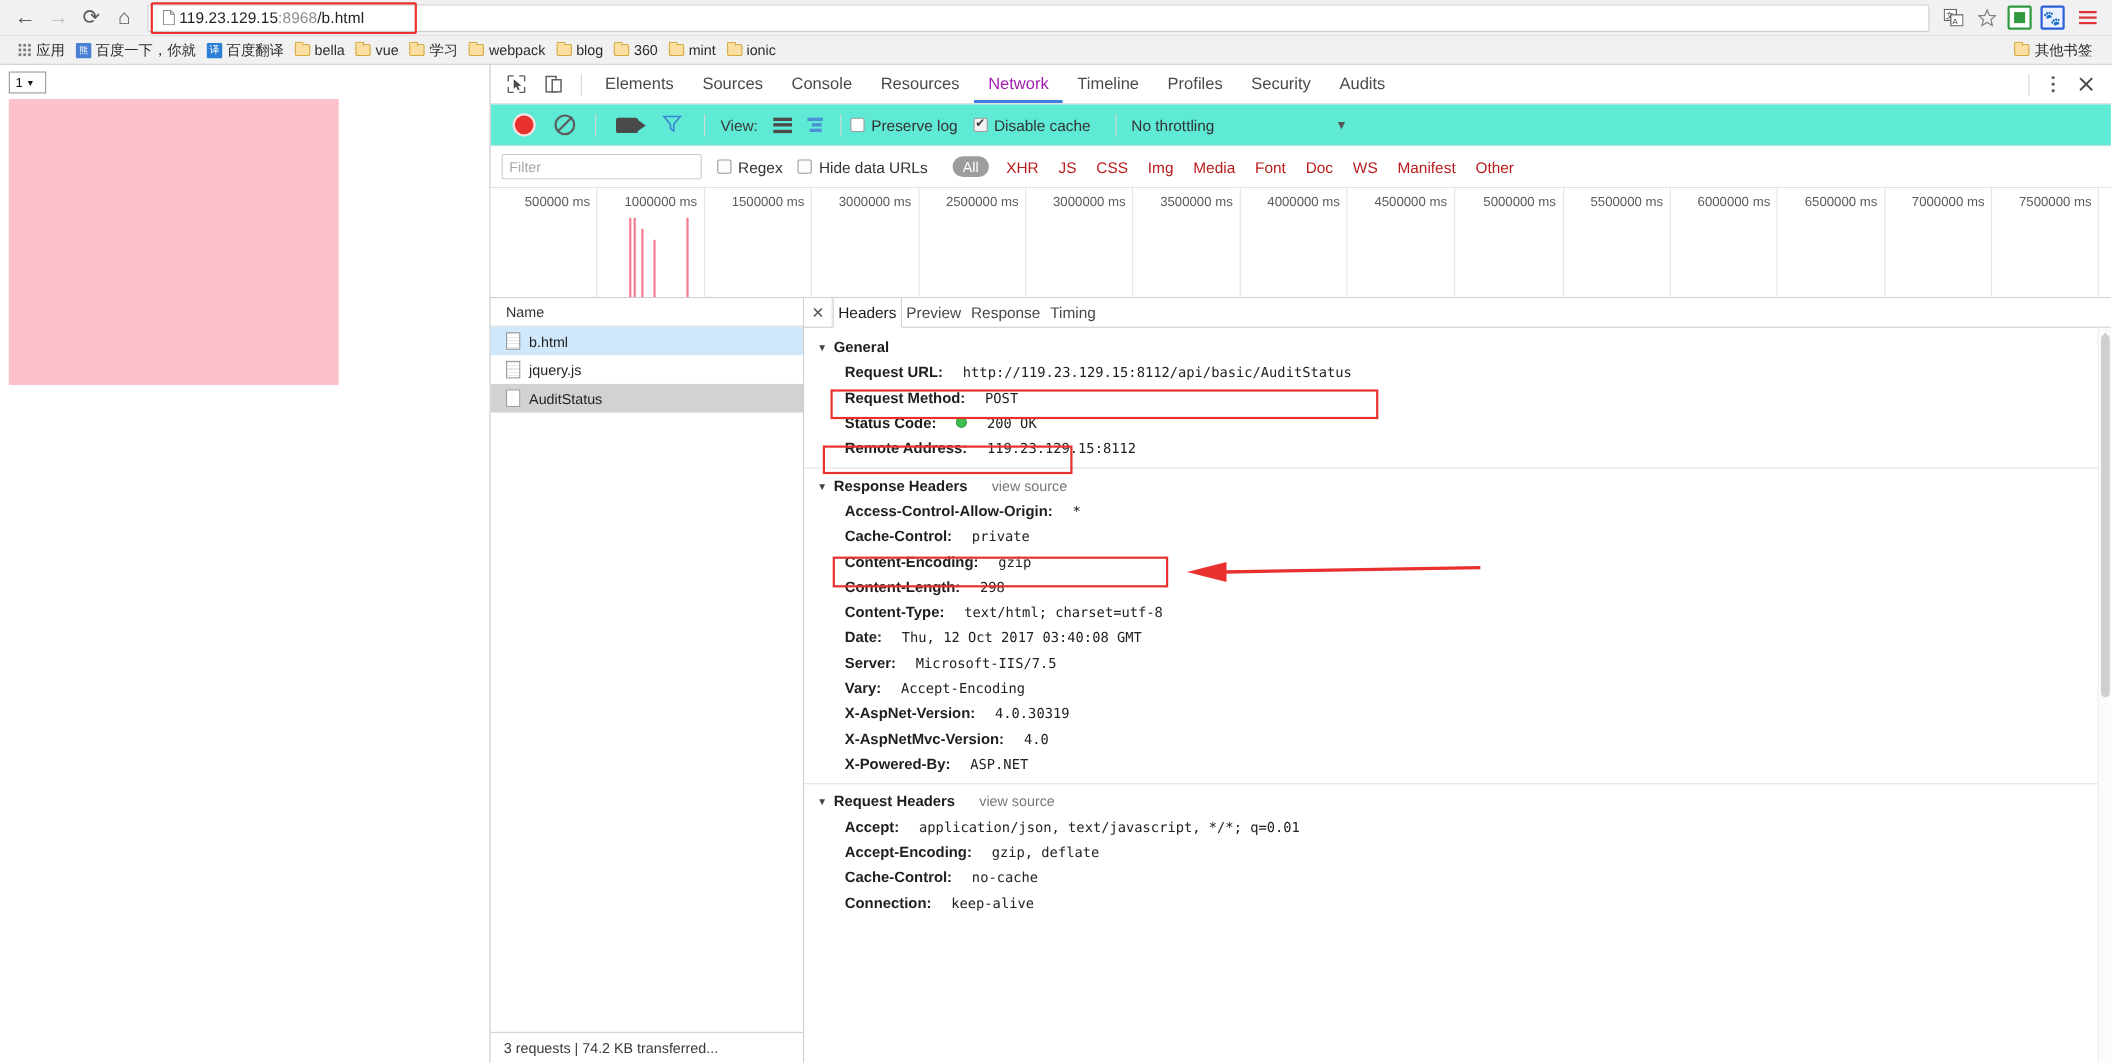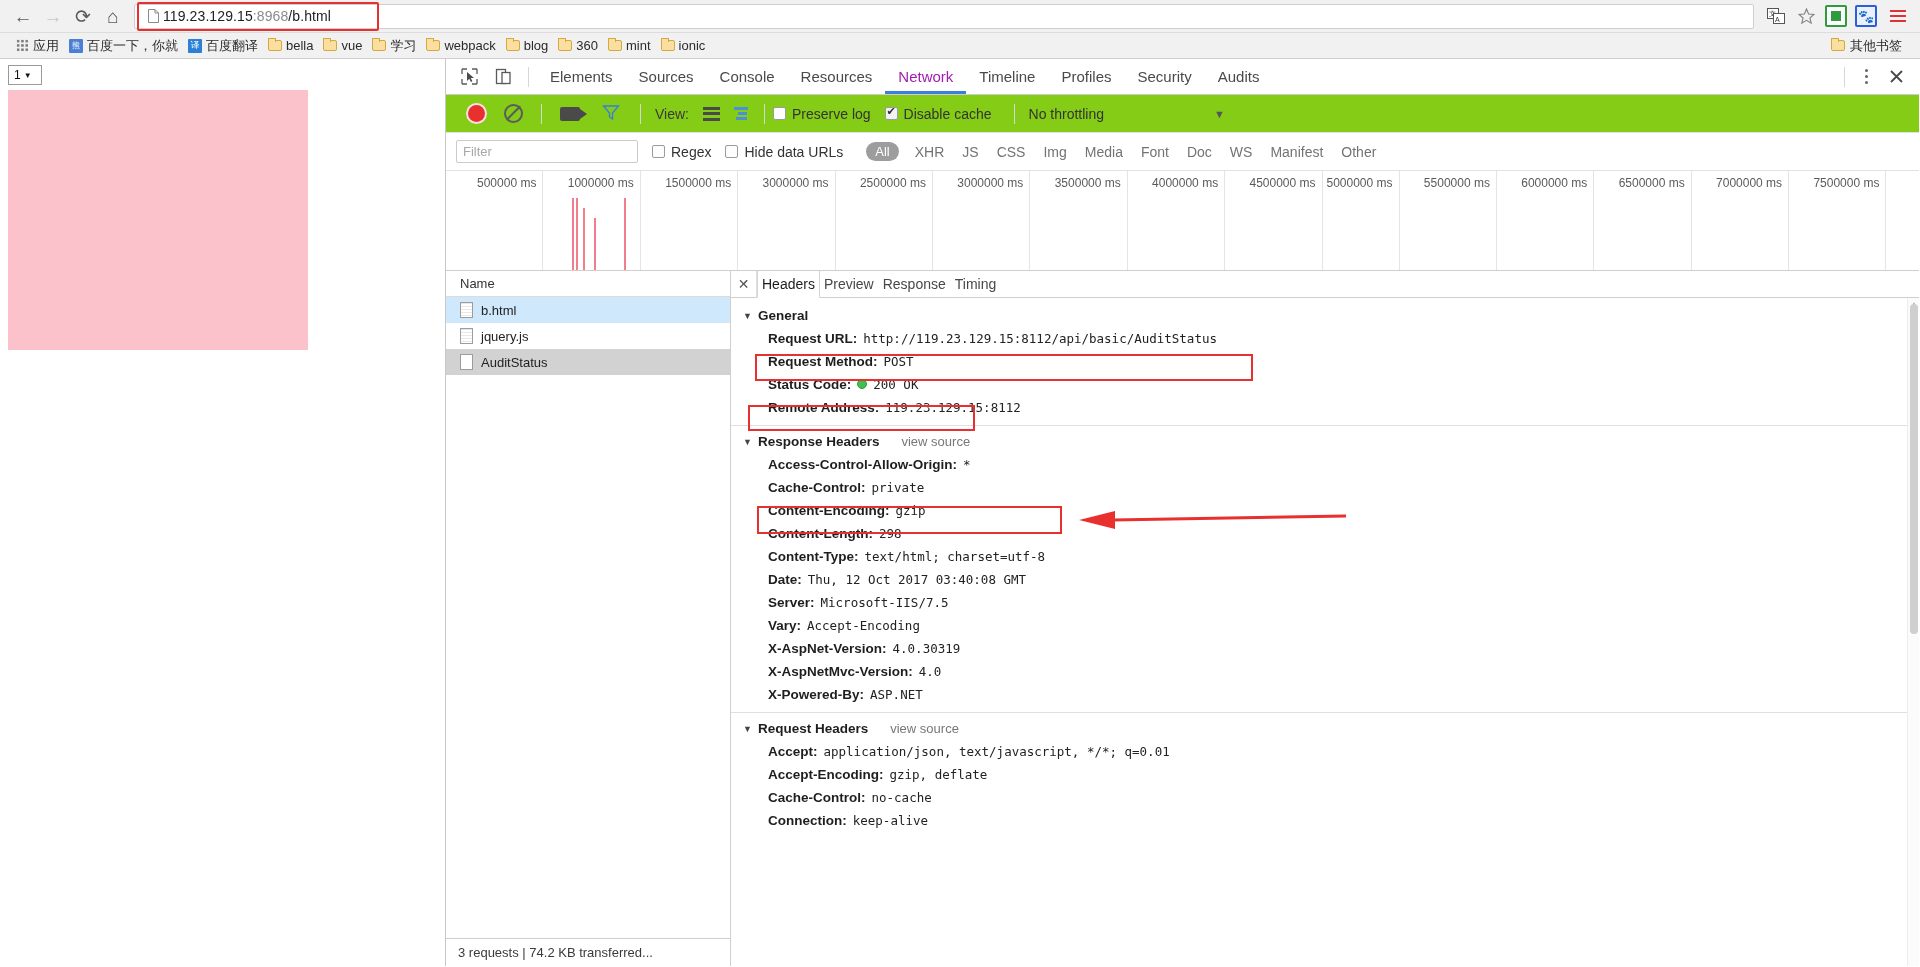--- a/index.html
+++ b/index.html
@@ -138,21 +138,21 @@
     font-size: 15px; color: #4a4a4a; white-space: nowrap;
   }
   .dt-tab.active { color: #a21caf; box-shadow: inset 0 -3px 0 #3c7de0; }
   #dt-tabbar-right { margin-left: auto; display: flex; align-items: center; }
   .kebab { width: 26px; height: 26px; display: flex; flex-direction: column;
     align-items: center; justify-content: center; gap: 3px; color: #555; }
   .kebab i { width: 3px; height: 3px; background: #666; border-radius: 50%; display: block; }
 
   #dt-toolbar {
     height: 38px; display: flex; align-items: center;
-    padding: 0 10px; border-bottom: 1px solid #e2e2e2; background: #84cc16;
+    padding: 0 10px; border-bottom: 1px solid #e2e2e2; background: #5eead4;
   }
   #record-dot { width: 17px; height: 17px; border-radius: 50%; background: #e8312f;
     box-shadow: 0 0 0 2px #fde0e0; margin: 0 9px 0 12px; }
   .clear-ico { width: 19px; height: 19px; border: 2px solid #5c5c5c; border-radius: 50%;
     position: relative; margin: 0 10px; }
   .clear-ico::after { content: ''; position: absolute; left: -2px; top: 6px;
     width: 19px; height: 2px; background: #5c5c5c; transform: rotate(-45deg); }
   .cam-ico { width: 20px; height: 14px; background: #4a4a4a; position: relative; margin: 0 10px; border-radius: 2px; }
   .cam-ico::after { content:''; position: absolute; right: -7px; top: 2px;
     border-left: 7px solid #4a4a4a; border-top: 5px solid transparent;
@@ -177,21 +177,21 @@
   #dt-filterbar {
     height: 38px; display: flex; align-items: center; padding: 0 10px;
     border-bottom: 1px solid #e2e2e2; background: #fff;
   }
   #filter-input {
     width: 182px; height: 23px; border: 1px solid #cbcbcb; border-radius: 2px;
     padding: 0 6px; font-size: 13px; color: #333; outline: none;
     font-family: "Liberation Sans", sans-serif; background:#fff;
   }
   #filter-input::placeholder { color: #a8a8a8; }
-  .ftype { font-size: 14px; color: #737373; margin: 0 9px; white-space: nowrap; }
+  .ftype { font-size: 14px; color: #b91c1c; margin: 0 9px; white-space: nowrap; }
   .ftype.all {
     background: #9d9d9d; color: #fff; border-radius: 10px;
     padding: 2px 9px; margin: 0 7px 0 9px; font-size: 13px;
   }
 
   
   #overview {
     height: 100px; position: relative; border-bottom: 1px solid #cfcfcf;
     background: #fff; overflow: hidden;
   }
@@ -258,21 +258,21 @@
   }
   .sec-title {
     display: flex; align-items: center; gap: 6px;
     font-size: 13.5px; font-weight: bold; color: #1e1e1e;
     padding: 4px 0 4px 12px;
   }
   .sec-title .tri { font-size: 9px; color: #444; }
   .view-src { font-weight: normal; color: #777; font-size: 13px; margin-left: 16px; }
   .hdr-line {
     padding: 2.5px 0 2.5px 37px; line-height: 18px; font-size: 13.5px;
-    display: flex; align-items: baseline; position: relative;
+    display: flex; align-items: baseline; position: relative; gap: 12px;
   }
   .hdr-k { font-weight: bold; color: #1e1e1e; white-space: nowrap; }
   .hdr-v {
     font-family: "DejaVu Sans Mono", monospace; font-size: 12.5px;
     color: #222; margin-left: 6px; white-space: nowrap;
   }
   .hr-sep { height: 1px; background: #e0e0e0; margin: 6px 0 4px 0; }
   .status-dot {
     width: 10px; height: 10px; border-radius: 50%; background: #3fbf4f;
     display: inline-block; margin: 0 6px 0 6px;
@@ -529,21 +529,21 @@
           </div>
           <div class="tick-cell" style="width: 97.4px;">
             <span>3500000 ms</span>
           </div>
           <div class="tick-cell" style="width: 97.4px;">
             <span>4000000 ms</span>
           </div>
           <div class="tick-cell" style="width: 97.4px;">
             <span>4500000 ms</span>
           </div>
-          <div class="tick-cell" style="width: 77px;">
+          <div class="tick-cell" style="width: 99px;">
             <span>5000000 ms</span>
           </div>
           <div class="tick-cell" style="width: 97.4px;">
             <span>5500000 ms</span>
           </div>
           <div class="tick-cell" style="width: 97.4px;">
             <span>6000000 ms</span>
           </div>
           <div class="tick-cell" style="width: 97.4px;">
             <span>6500000 ms</span>

